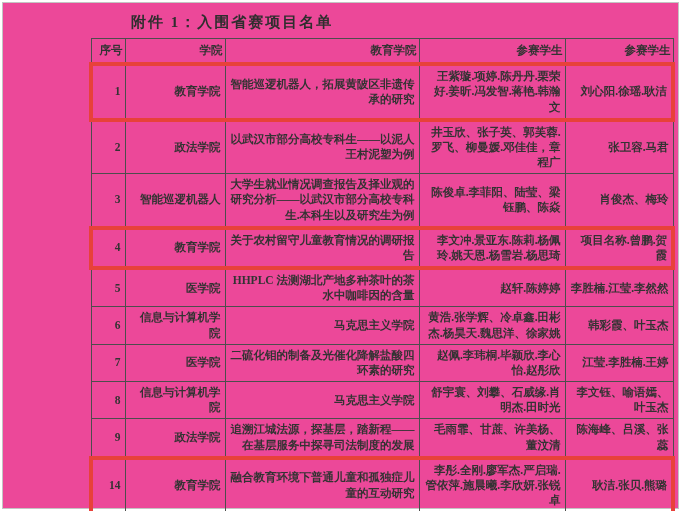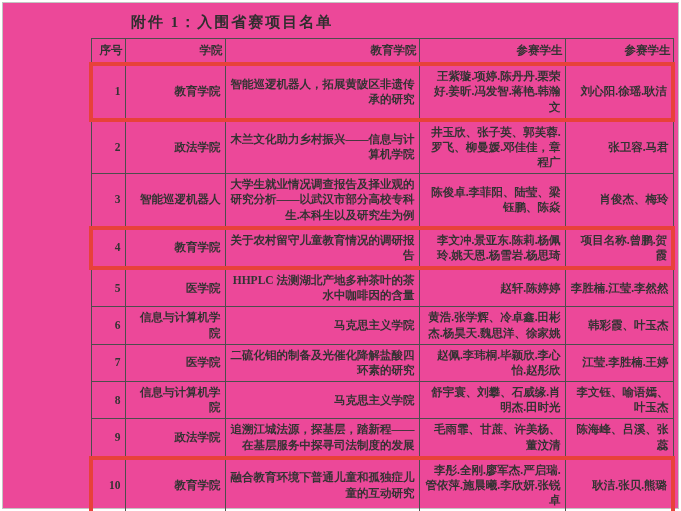--- a/index.html
+++ b/index.html
@@ -56,21 +56,21 @@
         <tr class="hl-single">
           <td class="col-no">1</td>
           <td class="col-college">教育学院</td>
           <td class="col-project">智能巡逻机器人，拓展黄陂区非遗传承的研究</td>
           <td class="col-students">王紫璇.项婷.陈丹丹.栗荣好.姜昕.冯发智.蒋艳.韩瀚文</td>
           <td class="col-teachers">刘心阳.徐瑶.耿洁</td>
         </tr>
         <tr>
           <td class="col-no">2</td>
           <td class="col-college">政法学院</td>
-          <td class="col-project">木兰文化助力乡村振兴——信息与计算机学院</td>
+          <td class="col-project">以武汉市部分高校专科生——以泥人王村泥塑为例</td>
           <td class="col-students">井玉欣、张子英、郭芙蓉.罗飞、柳曼媛.邓佳佳，章程广</td>
           <td class="col-teachers">张卫容.马君</td>
         </tr>
         <tr>
           <td class="col-no">3</td>
           <td class="col-college">智能巡逻机器人</td>
           <td class="col-project">大学生就业情况调查报告及择业观的研究分析——以武汉市部分高校专科生.本科生以及研究生为例</td>
           <td class="col-students">陈俊卓.李菲阳、陆莹、梁钰鹏、陈焱</td>
           <td class="col-teachers">肖俊杰、梅玲</td>
         </tr>
@@ -110,21 +110,21 @@
           <td class="col-teachers">李文钰、喻语嫣、叶玉杰</td>
         </tr>
         <tr>
           <td class="col-no">9</td>
           <td class="col-college">政法学院</td>
           <td class="col-project">追溯江城法源，探基层，踏新程——在基层服务中探寻司法制度的发展</td>
           <td class="col-students">毛雨霏、甘蔗、许美杨、董汶清</td>
           <td class="col-teachers">陈海峰、吕溪、张蕊</td>
         </tr>
         <tr class="hl-start">
-          <td class="col-no">10</td>
+          <td class="col-no">14</td>
           <td class="col-college">教育学院</td>
           <td class="col-project">融合教育环境下普通儿童和孤独症儿童的互动研究</td>
           <td class="col-students">李彤.全刚.廖军杰.严启瑞.管依萍.施晨曦.李欣妍.张锐卓</td>
           <td class="col-teachers">耿洁.张贝.熊璐</td>
         </tr>
       </tbody>
   </table>
 </div>
 
 </body></html>

